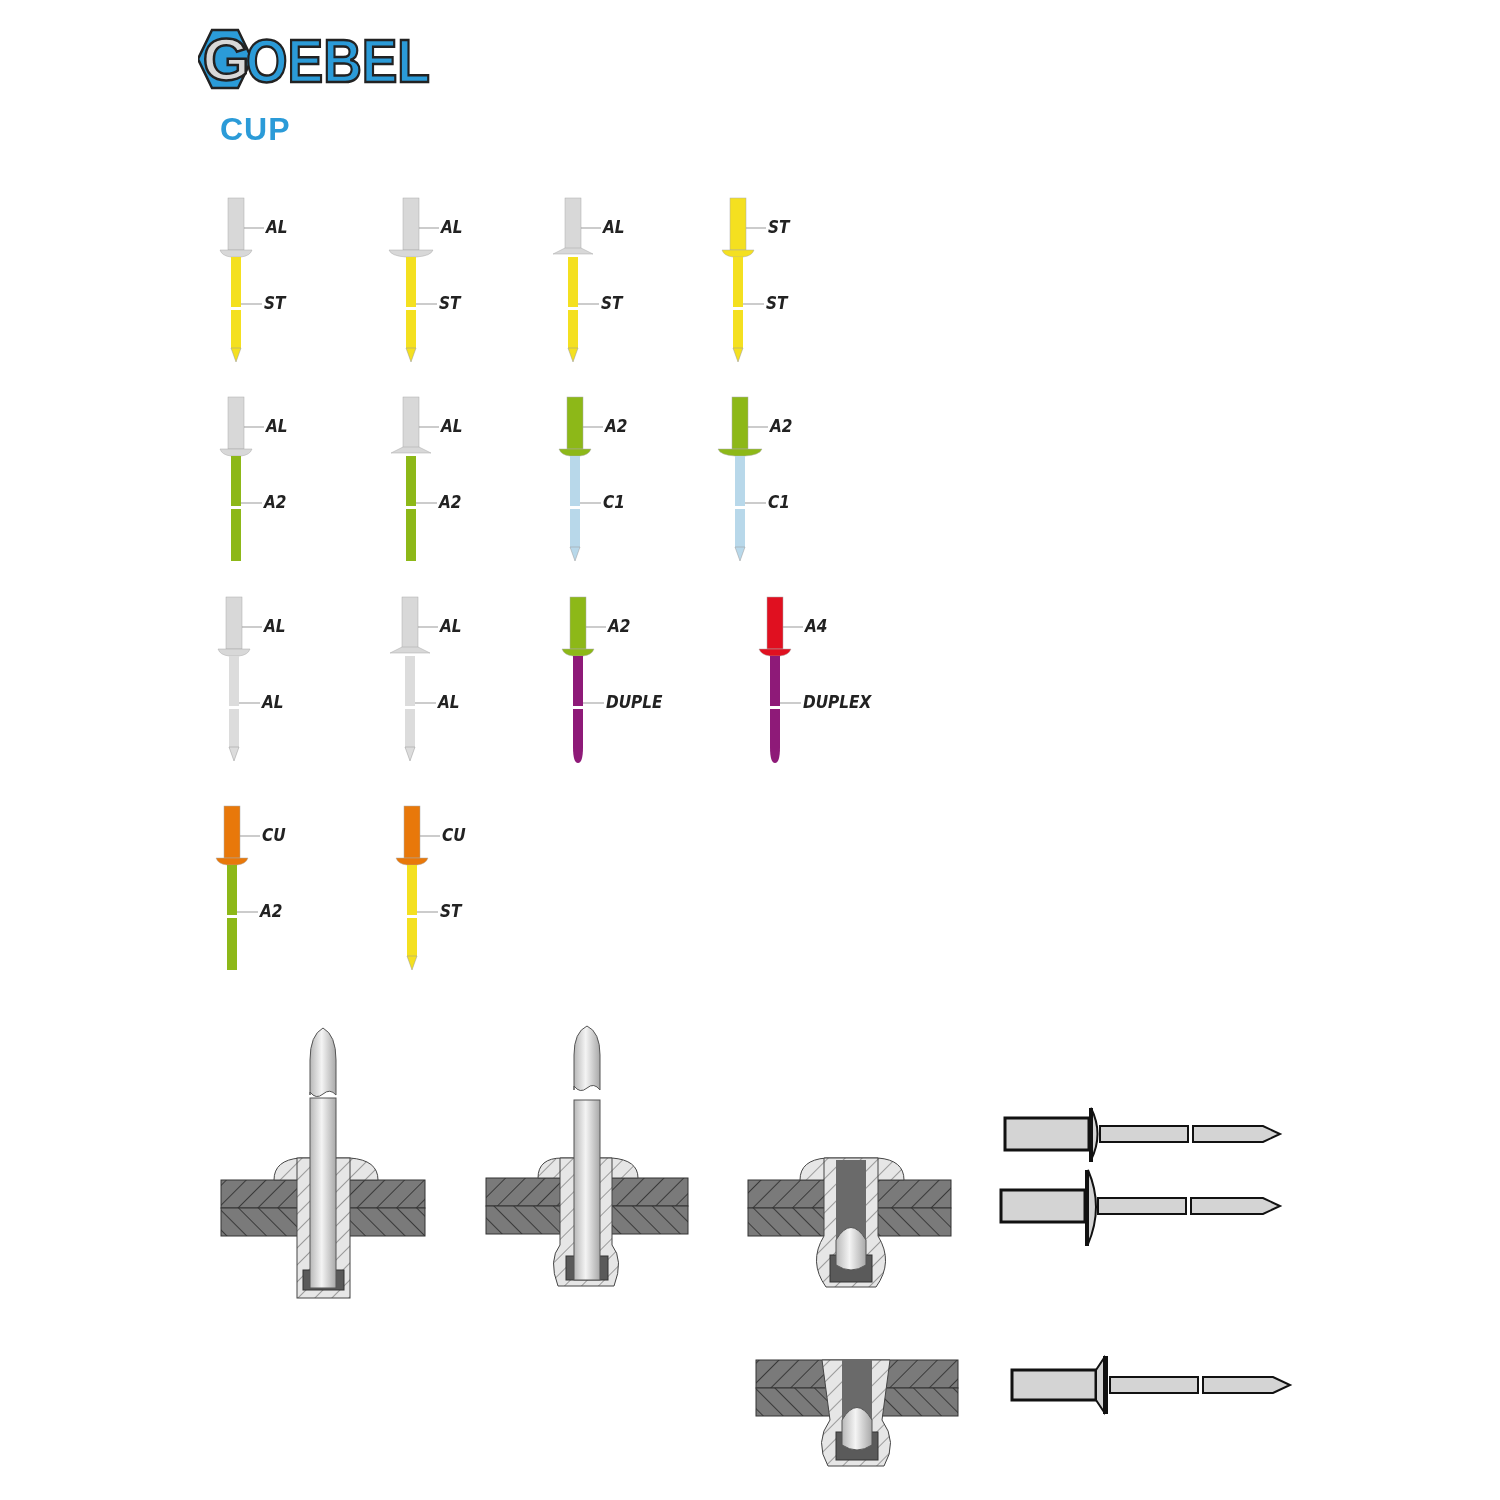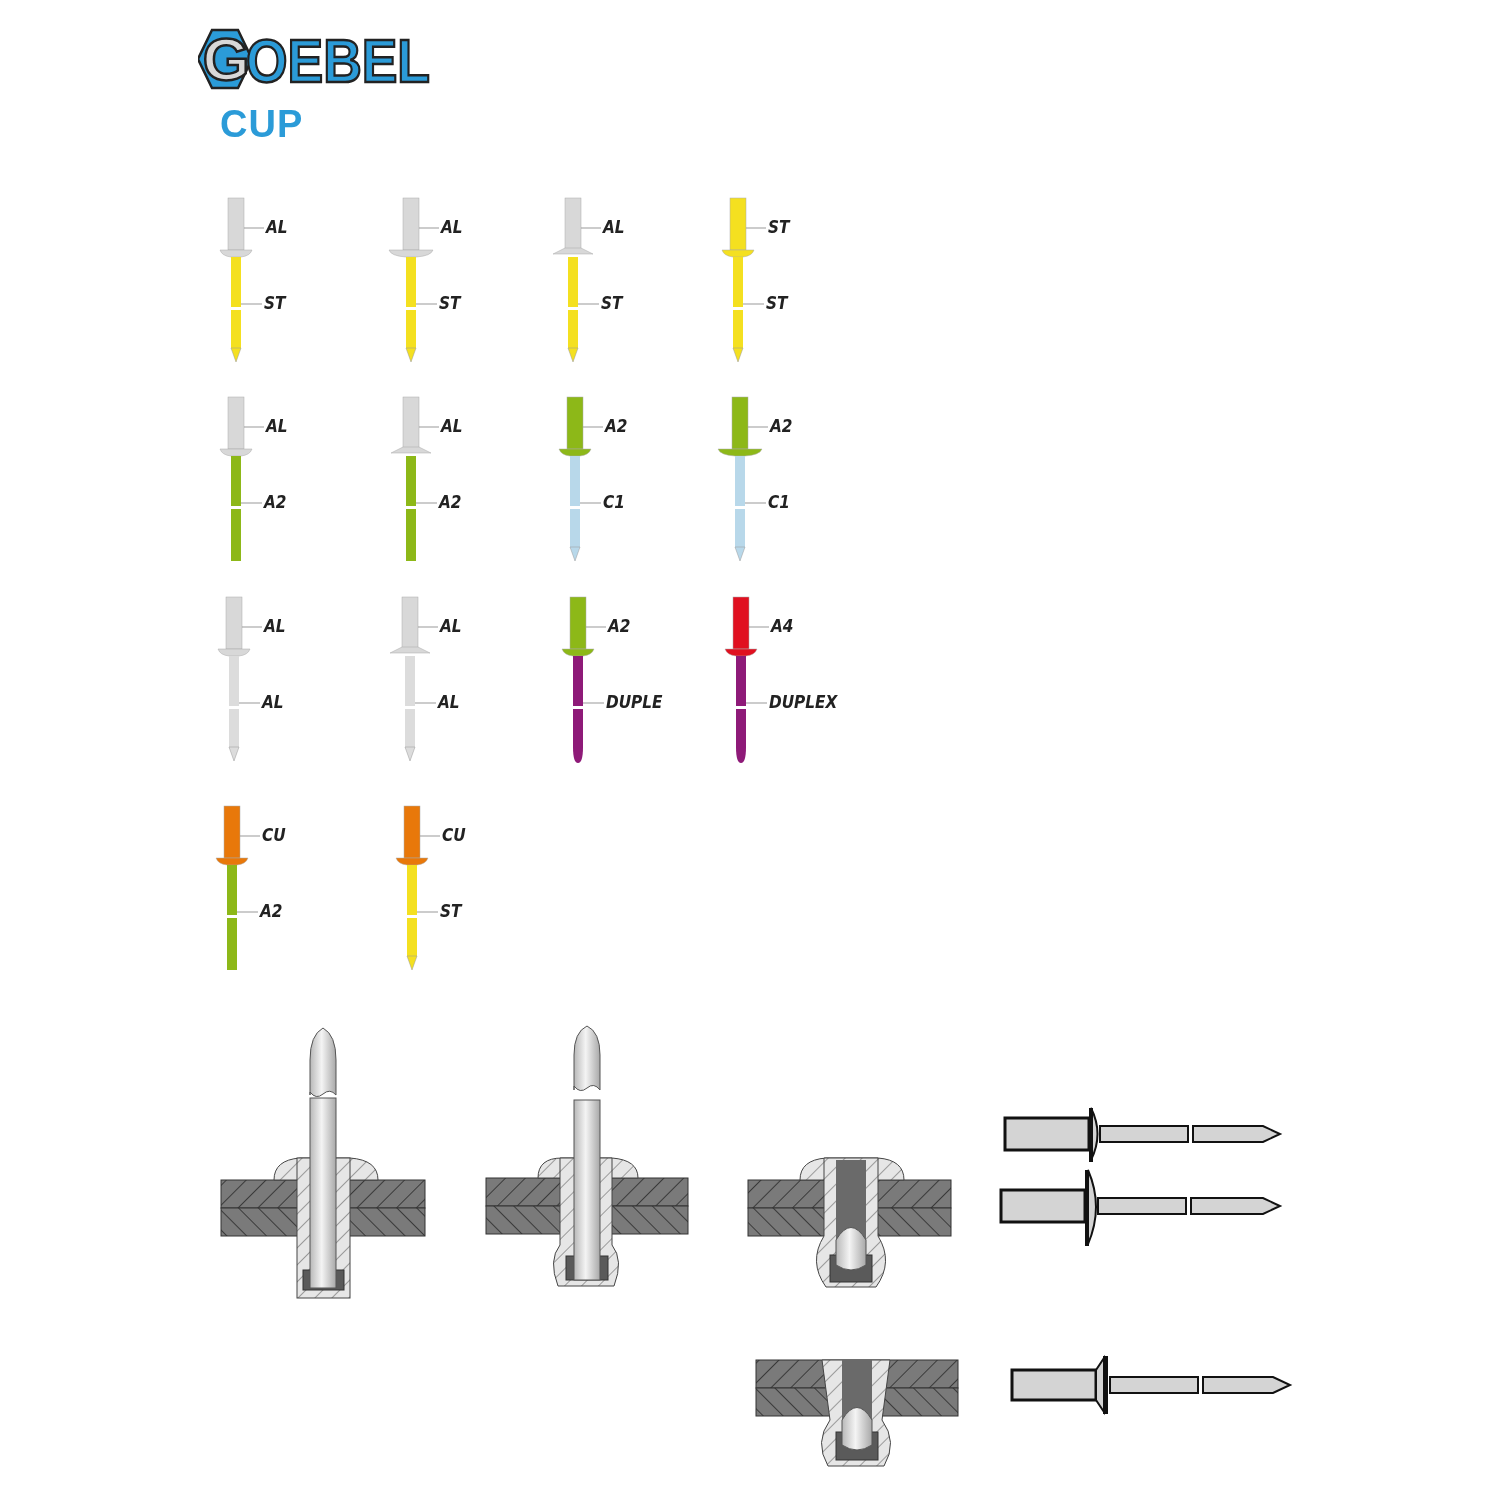--- a/index.html
+++ b/index.html
@@ -1,18 +1,18 @@
 <!DOCTYPE html>
 <html><head>
 <meta charset="utf-8">
 <style>
   html,body{margin:0;padding:0;background:#fff;}
   body{width:1500px;height:1500px;position:relative;overflow:hidden;font-family:"Liberation Sans",sans-serif;}
   .logo{position:absolute;left:198px;top:28px;width:235px;height:62px;}
-  .subtitle{position:absolute;left:220px;top:103px;font-size:38px;font-weight:bold;color:#2b9bd8;font-family:"Liberation Sans",sans-serif;letter-spacing:1px;}
+  .subtitle{position:absolute;left:220px;top:111px;font-size:32px;font-weight:bold;color:#2b9bd8;font-family:"Liberation Sans",sans-serif;letter-spacing:1px;}
   .rivet{position:absolute;width:200px;height:175px;font-style:italic;}
   .rivet svg{position:absolute;left:0;top:0;overflow:visible;}
   .lbl{position:absolute;font-family:"DejaVu Sans",sans-serif;font-weight:bold;font-size:17px;color:#222;letter-spacing:0px;transform:scaleX(0.9);transform-origin:left;}
   .diagram{position:absolute;}
 </style>
 </head>
 <body>
 
 <div class="logo">
   <svg width="235" height="62" viewBox="0 0 235 62">
@@ -160,21 +160,21 @@
     <path d="M14,52 L46,52 Q44,58 35,59 L25,59 Q16,58 14,52 Z" fill="#8db818" stroke="#aaa" stroke-width=".5"></path>
     <rect x="25" y="59" width="10" height="50" fill="#8e1a78"></rect>
     <rect x="25" y="112" width="10" height="38" fill="#8e1a78"></rect>
     <path d="M25,150 L35,150 Q35,166 30,166 Q25,166 25,150Z" fill="#8e1a78"></path>
     <line x1="38" y1="30" x2="58" y2="30" stroke="#999" stroke-width="1"></line>
     <line x1="35" y1="106" x2="56" y2="106" stroke="#999" stroke-width="1"></line>
   </svg>
   <span class="lbl" style="left:60px;top:19px">A2</span>
   <span class="lbl" style="left:58px;top:95px">DUPLE</span>
     </div>
-    <div class="rivet" style="left: 711px; top: 597px;">
+    <div class="rivet" style="left: 745px; top: 597px;">
       <svg width="200" height="175">
     <rect x="22" y="0" width="16" height="52" fill="#e01020" stroke="#aaa" stroke-width=".5"></rect>
     <path d="M14,52 L46,52 Q44,58 35,59 L25,59 Q16,58 14,52 Z" fill="#e01020" stroke="#aaa" stroke-width=".5"></path>
     <rect x="25" y="59" width="10" height="50" fill="#8e1a78"></rect>
     <rect x="25" y="112" width="10" height="38" fill="#8e1a78"></rect>
     <path d="M25,150 L35,150 Q35,166 30,166 Q25,166 25,150Z" fill="#8e1a78"></path>
     <line x1="38" y1="30" x2="58" y2="30" stroke="#999" stroke-width="1"></line>
     <line x1="35" y1="106" x2="56" y2="106" stroke="#999" stroke-width="1"></line>
   </svg>
   <span class="lbl" style="left:60px;top:19px">A4</span>

